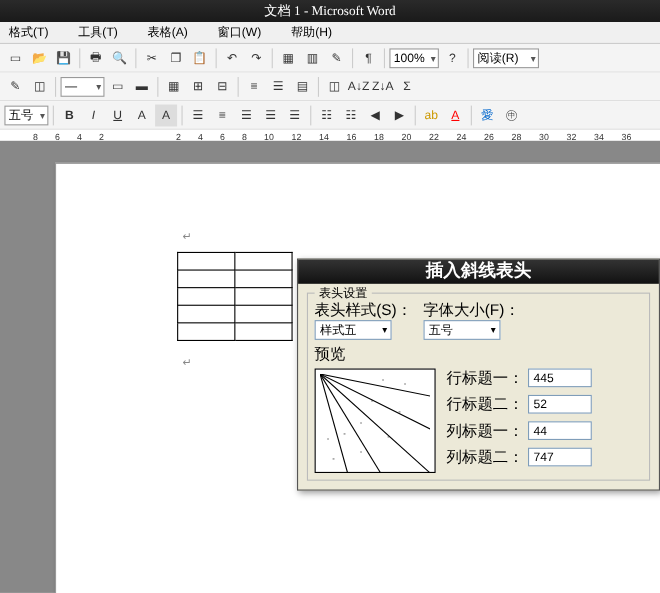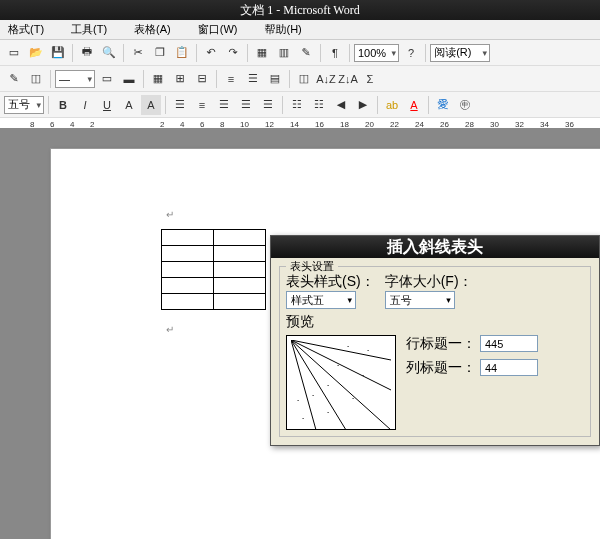--- a/index.html
+++ b/index.html
@@ -226,20 +226,28 @@
             <span class="dot" style="left:40px;top:72px">-</span>
           <span class="dot" style="left:10px;top:60px">-</span>
             <span class="dot" style="left:15px;top:78px">-</span>
         </div>
         <div class="inputs">
           <div class="input-row">
             <span class="lbl">行标题一：</span>
             <span class="txt">445</span>
           </div>
           <div class="input-row">
+            <span class="lbl">行标题二：</span>
+            <span class="txt">52</span>
+          </div>
+          <div class="input-row">
             <span class="lbl">列标题一：</span>
             <span class="txt">44</span>
           </div>
+          <div class="input-row">
+            <span class="lbl">列标题二：</span>
+            <span class="txt">747</span>
+          </div>
         </div>
       </div>
     </div>
   </div>
 </div>
 
 </body></html>

